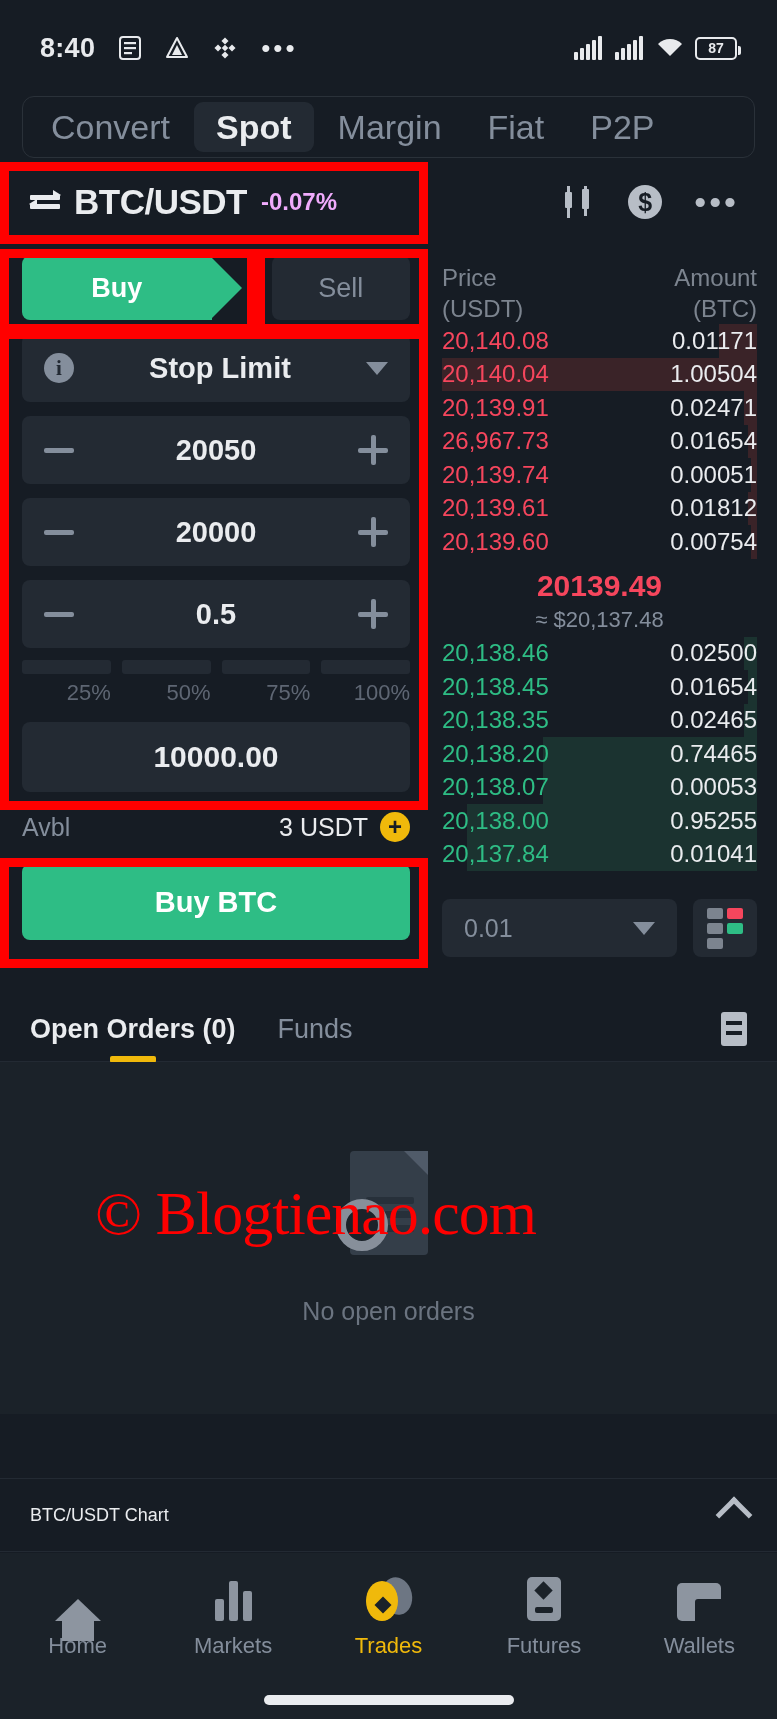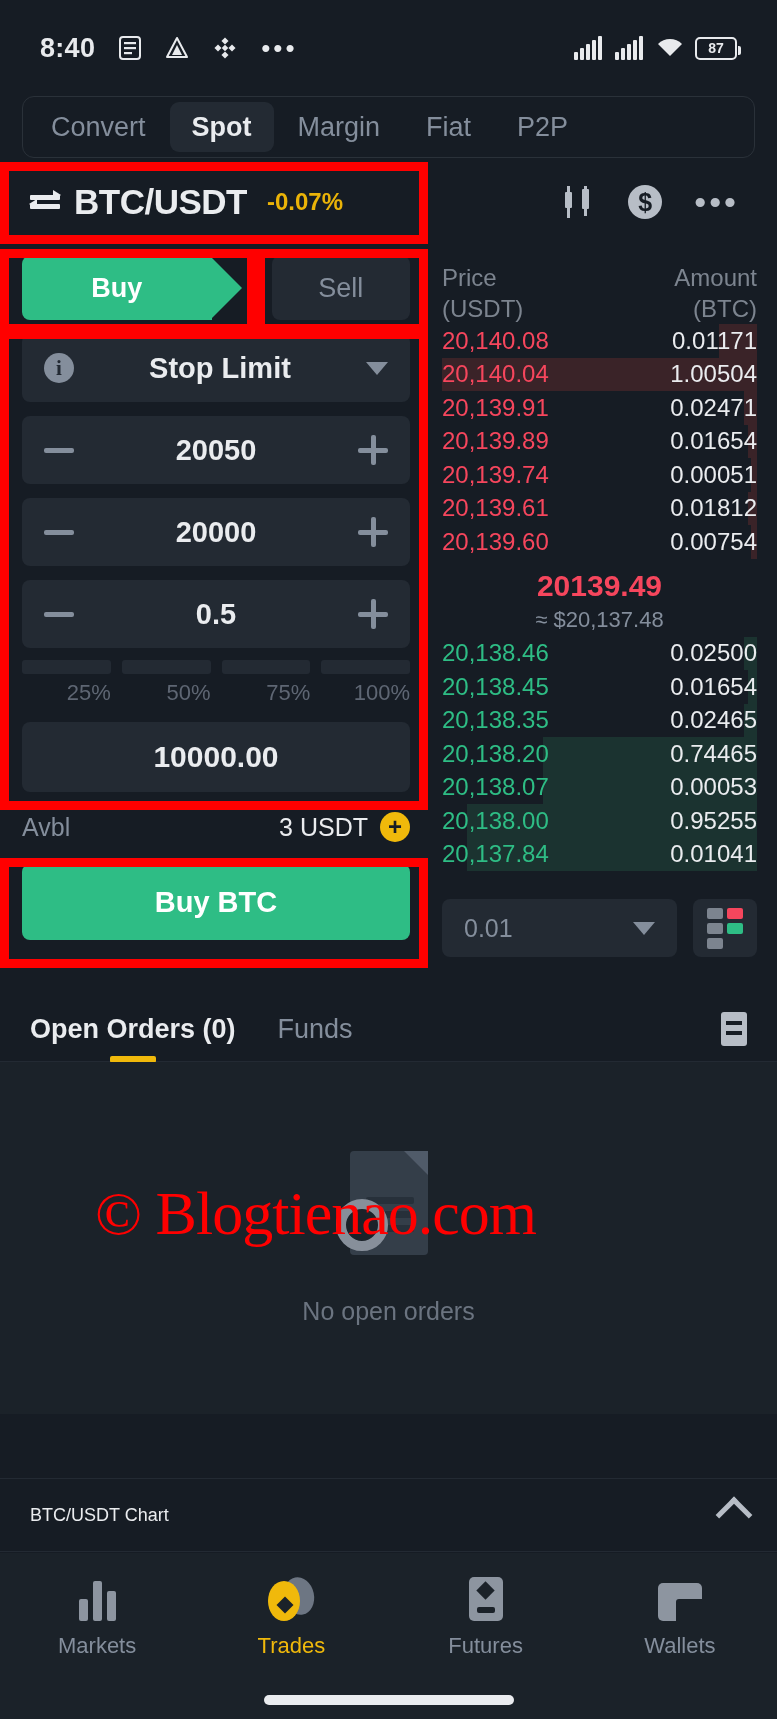--- a/index.html
+++ b/index.html
@@ -30,36 +30,36 @@
     height:9px; background:#e8eaed; border-radius:0 2px 2px 0; }
 
   
   .tabwrap { padding:0 22px; }
   .tabbar {
     height:62px; border:1.5px solid #2a3139; border-radius:12px;
     display:flex; align-items:center; padding:5px 6px; gap:2px;
   }
   .tab {
     flex:0 0 auto; padding:0 22px; height:50px; line-height:50px;
-    font-size:27px; color:#848e9c; border-radius:9px; white-space:nowrap;
+    font-size:34px; color:#848e9c; border-radius:9px; white-space:nowrap;
   }
   .tab.active { background:#232a33; color:#eaecef; font-weight:700; }
 
   
   .pairrow {
     height:88px; display:flex; align-items:center; padding:0 30px; gap:14px;
   }
   .swapicon { color:#eaecef; display:flex; flex-direction:column; gap:4px; }
   .swapicon i { display:block; width:30px; height:5px; background:#eaecef; border-radius:1px; position:relative;}
   .swapicon i:first-child:after{content:"";position:absolute;right:-1px;top:-5px;
     border-left:8px solid #eaecef;border-top:5px solid transparent;border-bottom:5px solid transparent;}
   .swapicon i:last-child:before{content:"";position:absolute;left:-1px;top:-5px;
     border-right:8px solid #eaecef;border-top:5px solid transparent;border-bottom:5px solid transparent;}
   .pairname { font-size:35px; font-weight:700; color:#eaecef; letter-spacing:-.5px; }
-  .pairchg { font-size:24px; color:#eab308; font-weight:600; margin-left:6px; }
+  .pairchg { font-size:24px; color:#f0abfc; font-weight:600; }
   .pairicons { margin-left:auto; display:flex; align-items:center; gap:32px; padding-right:8px;}
   .candle { position:relative; width:34px; height:32px; }
   .dollarc {
     width:34px;height:34px;border-radius:50%;background:#b7bdc6;color:#161c24;
     font-size:25px;font-weight:700;display:flex;align-items:center;justify-content:center;
   }
   .moredots { color:#b7bdc6; font-size:34px; letter-spacing:3px; line-height:12px;}
 
   
   .main { display:flex; padding:0 0 0 0;gap:10px; }
@@ -428,21 +428,21 @@
             <span class="p">20,140.04</span>
             <span class="a">1.00504</span>
           </div>
         <div class="obrow ask">
             <span class="bar" style="width:4%"></span>
             <span class="p">20,139.91</span>
             <span class="a">0.02471</span>
           </div>
         <div class="obrow ask">
             <span class="bar" style="width:3%"></span>
-            <span class="p">20,139.89</span>
+            <span class="p">26,967.73</span>
             <span class="a">0.01654</span>
           </div>
         <div class="obrow ask">
             <span class="bar" style="width:2%"></span>
             <span class="p">20,139.74</span>
             <span class="a">0.00051</span>
           </div>
         <div class="obrow ask">
             <span class="bar" style="width:3%"></span>
             <span class="p">20,139.61</span>
@@ -543,20 +543,26 @@
   </div>
 
   <div class="chartrow">
     <span class="t">BTC/USDT Chart</span>
     <span class="chev"></span>
   </div>
 
   <div class="bottomnav">
     <div class="navitem">
       <span class="navico">
+          <span class="homeico"></span>
+        </span>
+      <span class="navlbl">Home</span>
+    </div>
+    <div class="navitem">
+      <span class="navico">
         <span class="barsico">
             <i style="height:22px"></i>
             <i style="height:40px"></i>
             <i style="height:30px"></i>
           </span>
       </span>
       <span class="navlbl">Markets</span>
     </div>
     <div class="navitem active">
       <span class="navico">

